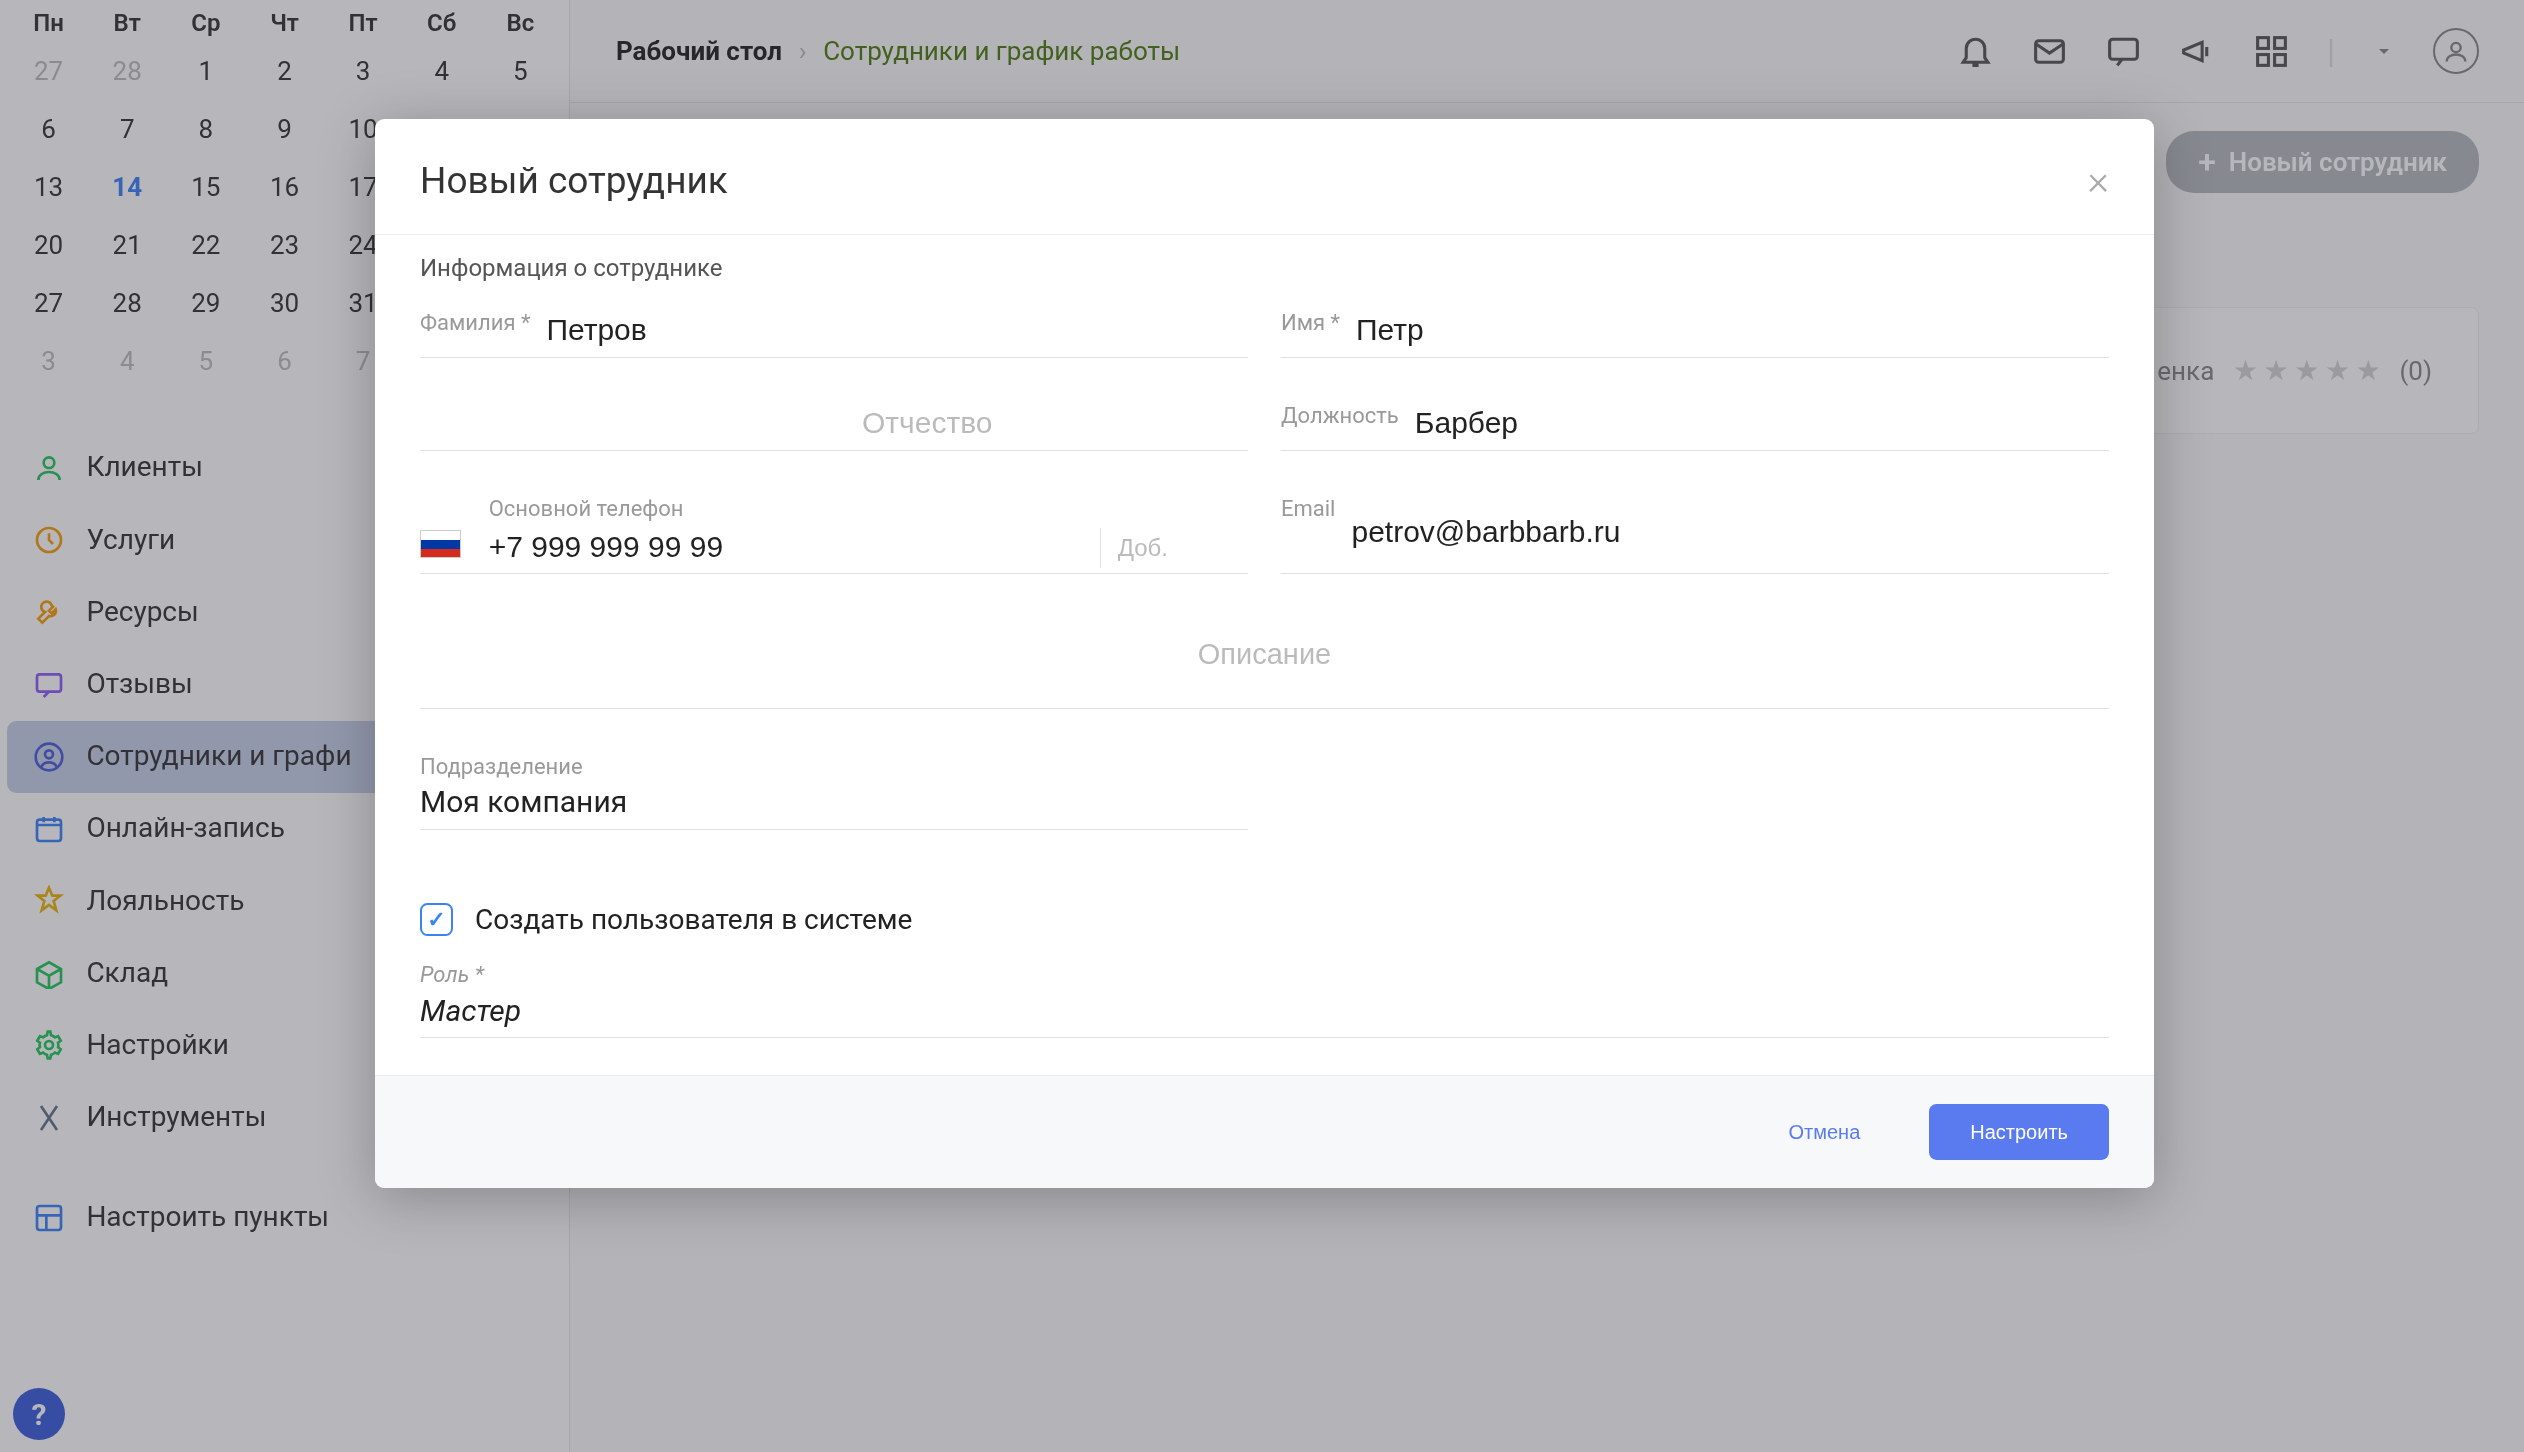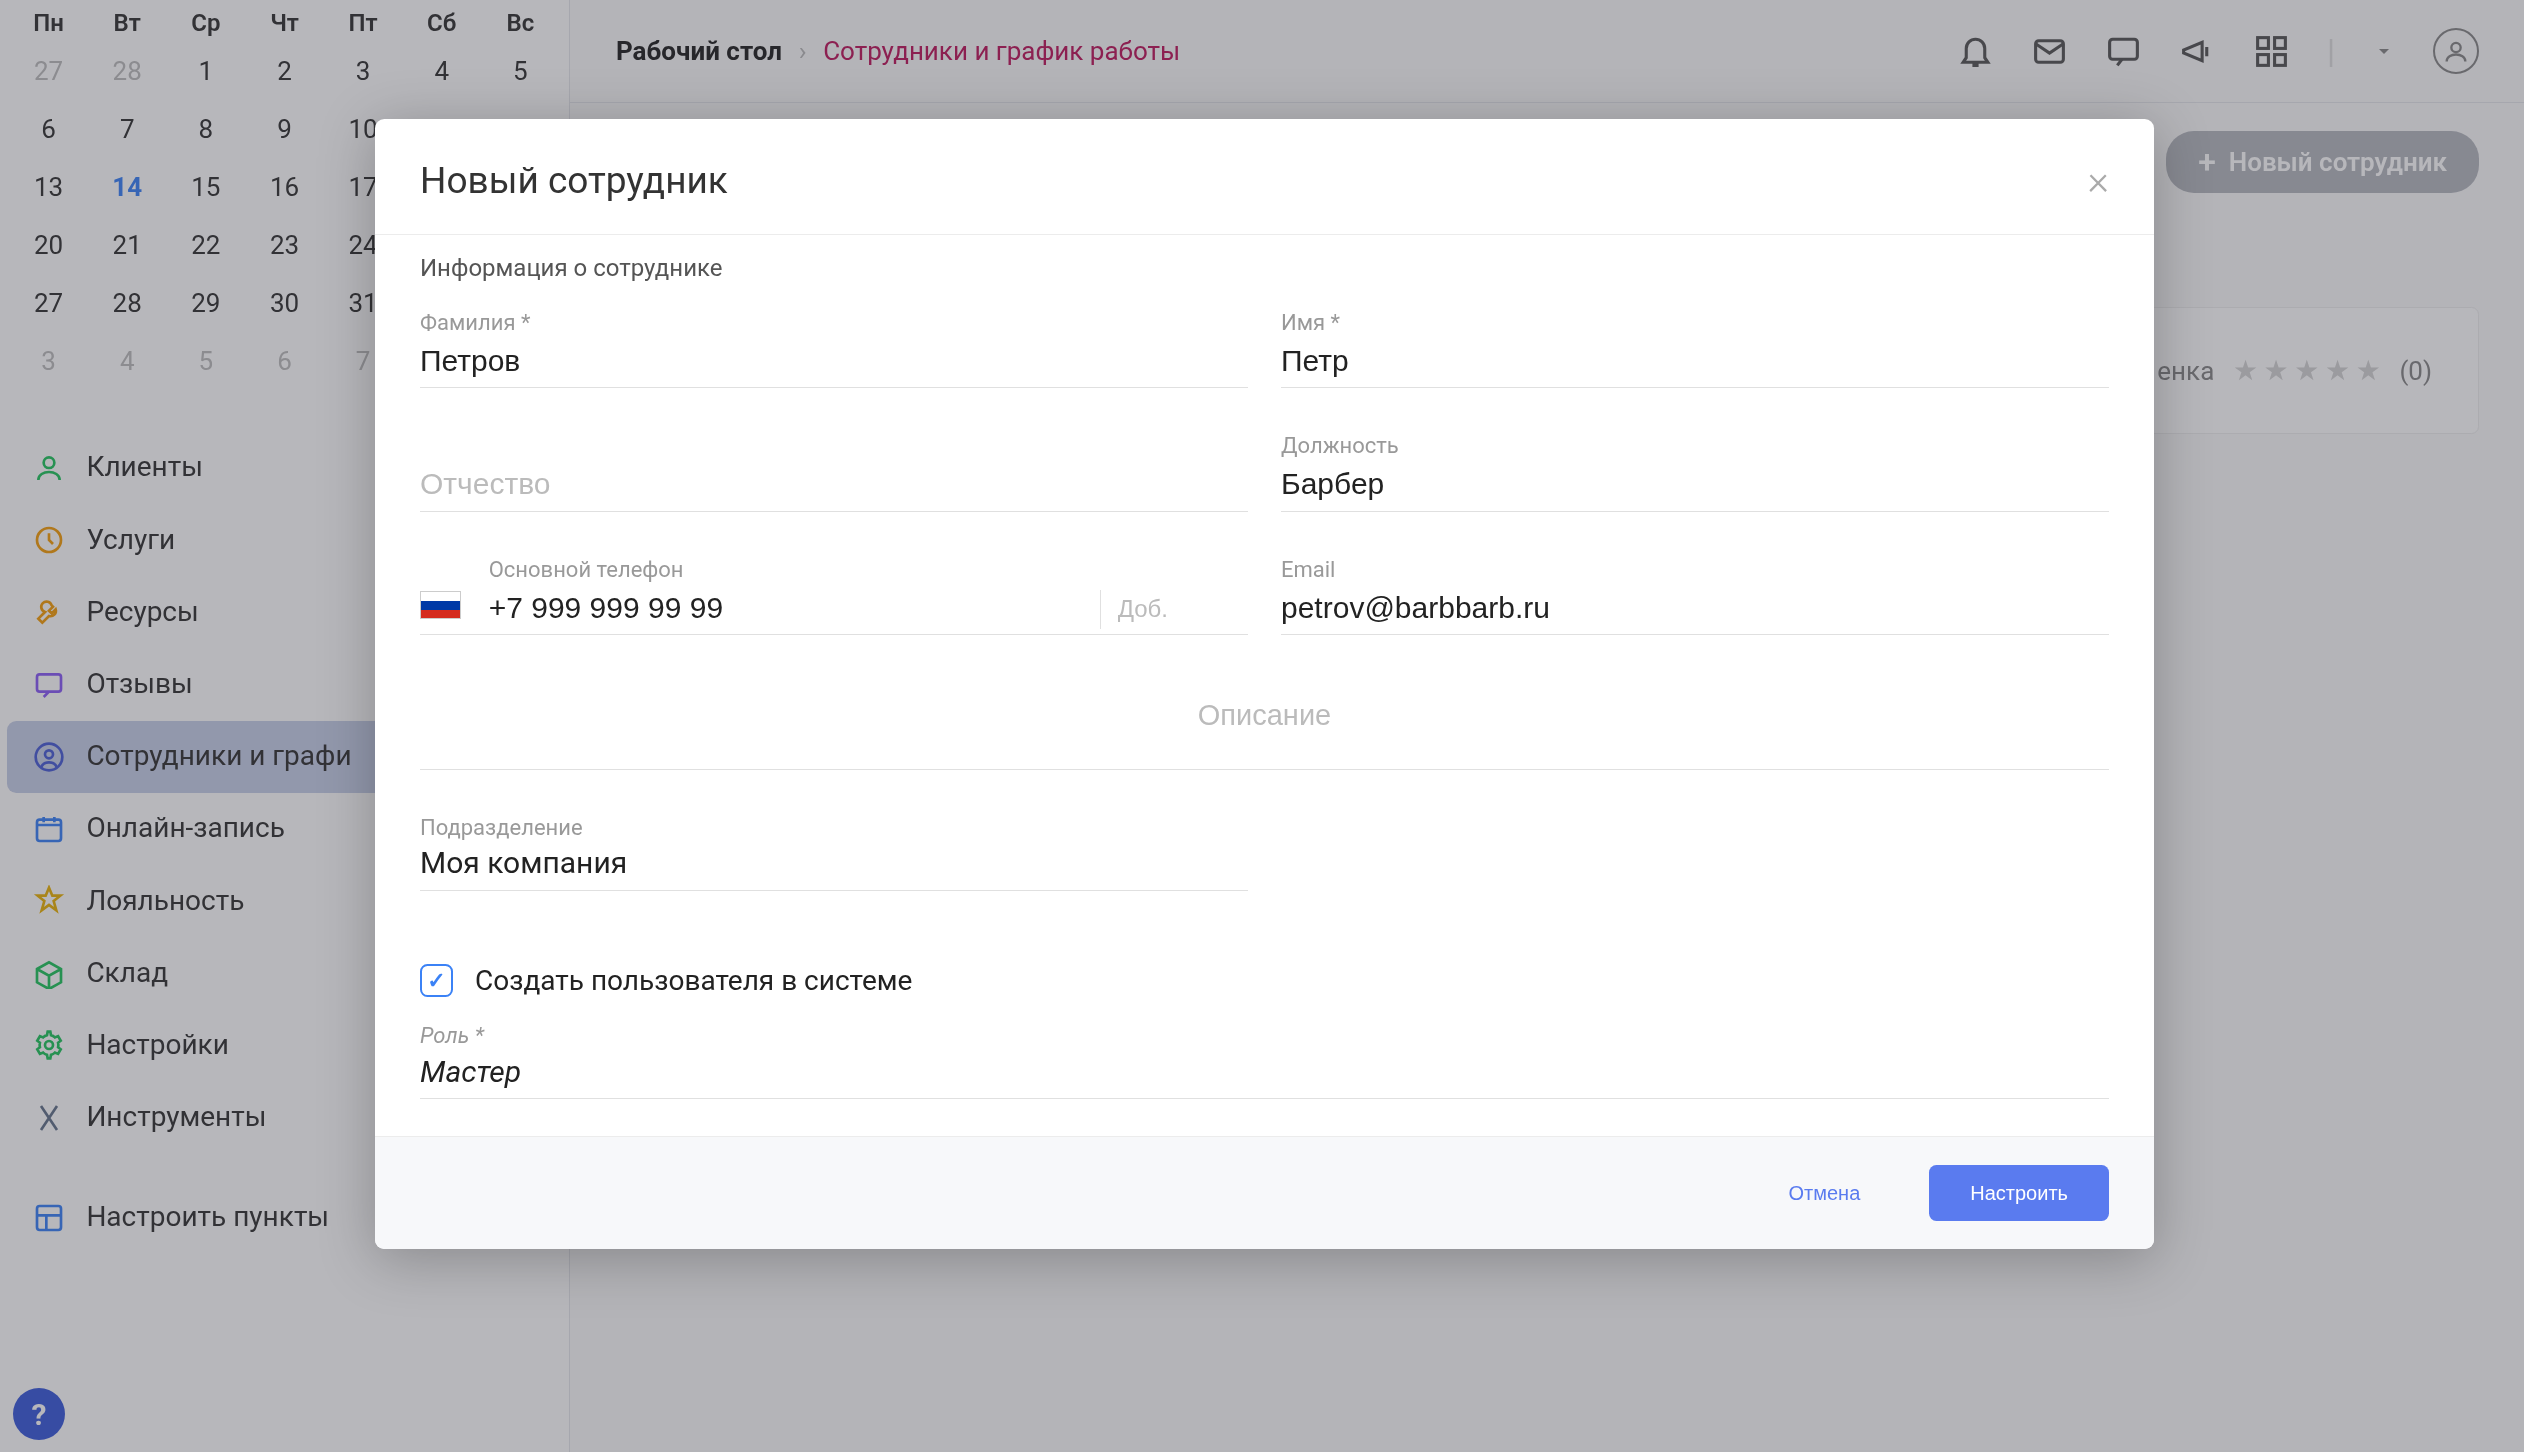--- a/index.html
+++ b/index.html
@@ -75,21 +75,21 @@
 }
 .topbar {
   display: flex; align-items: center;
   padding: 28px 46px;
   border-bottom: 1.9px solid #e5e7eb;
   gap: 18.6px;
 }
 .breadcrumb { display: flex; align-items: center; gap: 16.7px; }
 .breadcrumb .root { font-weight: 700; color: #222; }
 .breadcrumb .sep { color: #bbb; }
-.breadcrumb .leaf { color: #be185d; }
+.breadcrumb .leaf { color: #4d7c0f; }
 .top-icons { margin-left: auto; display: flex; gap: 37px; align-items: center; }
 .top-icon { width: 37px; height: 37px; color: #555; display:flex; align-items:center; justify-content:center;}
 .top-icon svg { width: 100%; height: 100%; }
 .dropdown-caret { width: 24px; height: 24px; color: #888; }
 .avatar { width: 46px; height: 46px; border-radius: 50%; border: 2.8px solid #888; display:flex;align-items:center;justify-content:center;}
 .content-area { padding: 37px 46px; position: relative; }
 .new-emp-btn {
   position: absolute;
   right: 46px; top: 28px;
   background: #b5b8bf;
@@ -139,21 +139,21 @@
   padding: 18.6px 45px 0;
   font-size: 24px; color: #555;
 }
 .modal-body {
   padding: 28px 45px 37px;
   display: grid;
   grid-template-columns: 1fr 1fr;
   column-gap: 33px;
   row-gap: 45px;
 }
-.field { display: flex; flex-direction: column; border-bottom: 1.9px solid #e0e0e0; padding-bottom: 5.6px; }
+.field { display: flex; flex-direction: row; border-bottom: 1.9px solid #e0e0e0; padding-bottom: 5.6px; gap: 16px; }
 .field-label { font-size: 22px; color: #999; margin-bottom: 5.6px; }
 .field-input {
   border: none; outline: none; font-size: 30px; color: #222;
   background: transparent; padding: 3.7px 0;
 }
 .field-input::placeholder { color: #bbb; }
 .phone-row { display: grid; grid-template-columns: 52px 1fr 148px; align-items: end; gap: 16.7px; border-bottom: 1.9px solid #e0e0e0; padding-bottom: 5.6px;}
 .flag { display:flex; align-items:flex-end; padding-bottom:9.3px;}
 .flag-box { width: 41px; height: 28px; display:flex; flex-direction:column; border:0.9px solid #ccc;}
 .flag-w{flex:1;background:#fff;} .flag-b{flex:1;background:#0039a6;} .flag-r{flex:1;background:#d52b1e;}

